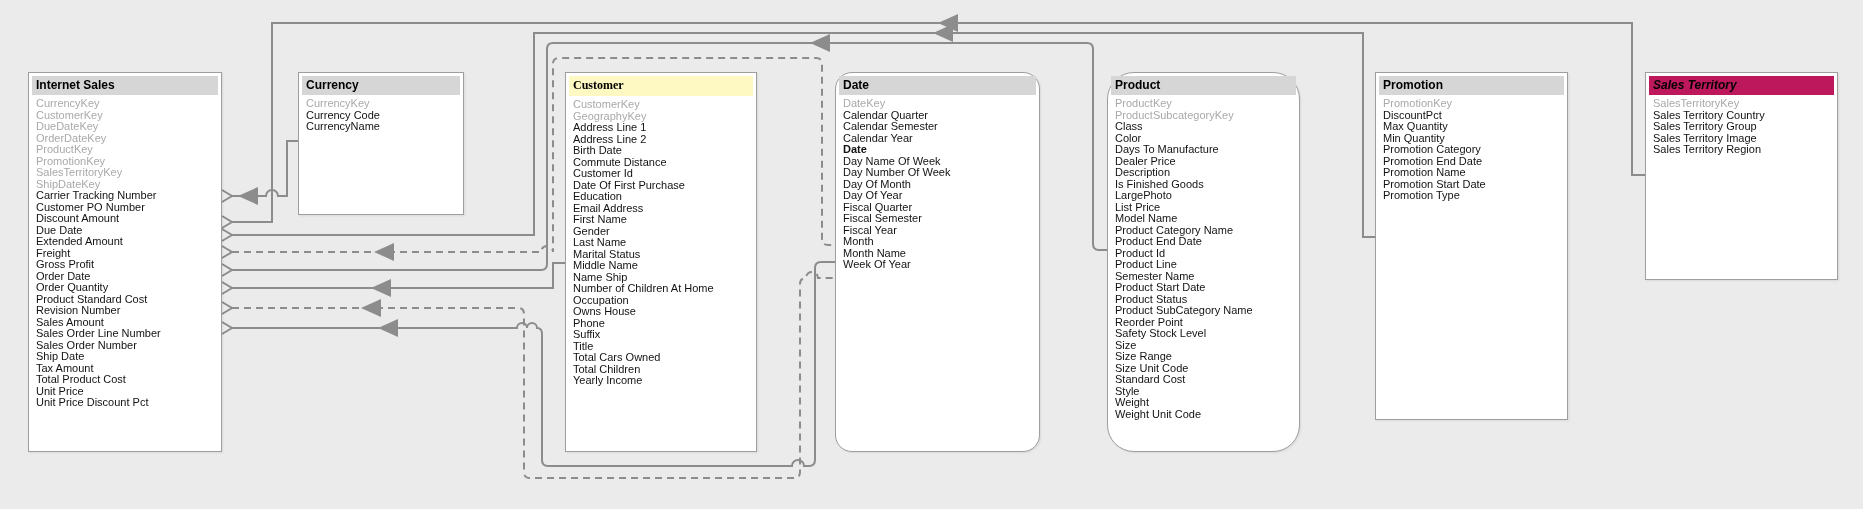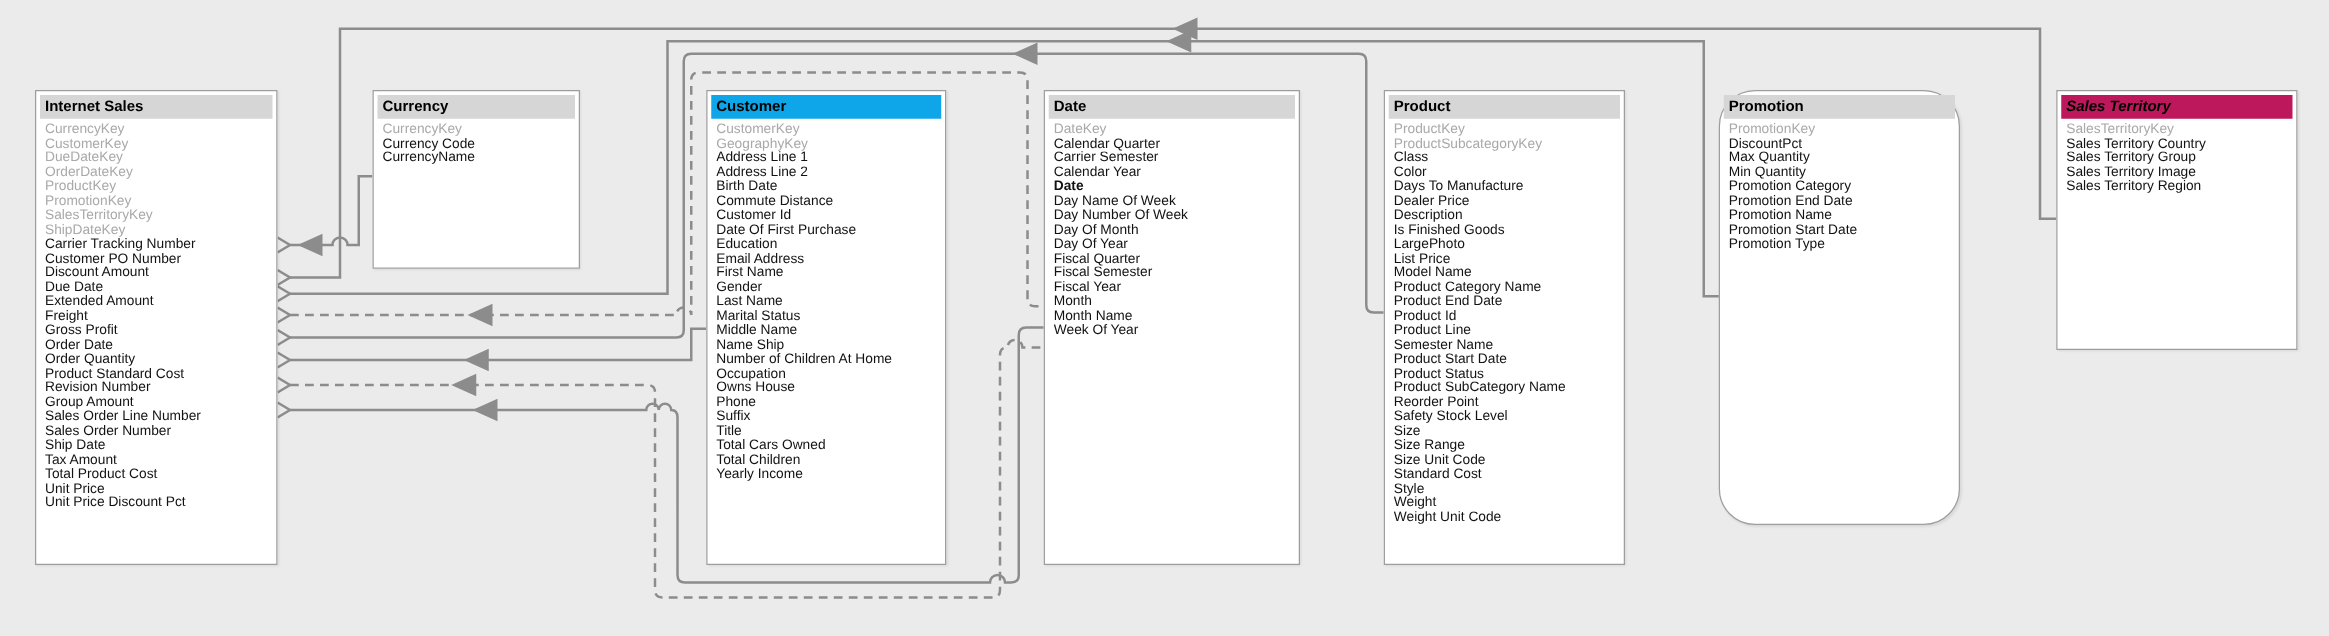--- a/index.html
+++ b/index.html
@@ -96,40 +96,40 @@
           <div class="field">Customer PO Number</div>
           <div class="field">Discount Amount</div>
           <div class="field">Due Date</div>
           <div class="field">Extended Amount</div>
           <div class="field">Freight</div>
           <div class="field">Gross Profit</div>
           <div class="field">Order Date</div>
           <div class="field">Order Quantity</div>
           <div class="field">Product Standard Cost</div>
           <div class="field">Revision Number</div>
-          <div class="field">Group Amount</div>
+          <div class="field">Sales Amount</div>
           <div class="field">Sales Order Line Number</div>
           <div class="field">Sales Order Number</div>
           <div class="field">Ship Date</div>
           <div class="field">Tax Amount</div>
           <div class="field">Total Product Cost</div>
           <div class="field">Unit Price</div>
           <div class="field">Unit Price Discount Pct</div>
         </div>
       </div>
       <div class="table" style="left: 298px; top: 72px; width: 166px; height: 143px; border-color: rgb(158, 158, 158);">
         <div class="table-header" style="background: rgb(214, 214, 214);">Currency</div>
         <div class="table-fields">
           <div class="field key">CurrencyKey</div>
           <div class="field">Currency Code</div>
           <div class="field">CurrencyName</div>
         </div>
       </div>
       <div class="table" style="left: 565px; top: 72px; width: 192px; height: 380px; border-color: rgb(158, 158, 158);">
-        <div class="table-header" style="background: #0ea5e9;">Customer</div>
+        <div class="table-header" style="background: #fef9c3; font-family: Liberation Serif, serif;">Customer</div>
         <div class="table-fields">
           <div class="field key">CustomerKey</div>
           <div class="field key">GeographyKey</div>
           <div class="field">Address Line 1</div>
           <div class="field">Address Line 2</div>
           <div class="field">Birth Date</div>
           <div class="field">Commute Distance</div>
           <div class="field">Customer Id</div>
           <div class="field">Date Of First Purchase</div>
           <div class="field">Education</div>
@@ -144,41 +144,41 @@
           <div class="field">Occupation</div>
           <div class="field">Owns House</div>
           <div class="field">Phone</div>
           <div class="field">Suffix</div>
           <div class="field">Title</div>
           <div class="field">Total Cars Owned</div>
           <div class="field">Total Children</div>
           <div class="field">Yearly Income</div>
         </div>
       </div>
-      <div class="table" style="left: 835px; top: 72px; width: 205px; height: 380px; border-color: rgb(158, 158, 158);">
+      <div class="table" style="left: 835px; top: 72px; width: 205px; height: 380px; border-color: rgb(158, 158, 158); border-radius: 17px;">
         <div class="table-header" style="background: rgb(214, 214, 214);">Date</div>
         <div class="table-fields">
           <div class="field key">DateKey</div>
           <div class="field">Calendar Quarter</div>
-          <div class="field">Carrier Semester</div>
+          <div class="field">Calendar Semester</div>
           <div class="field">Calendar Year</div>
           <div class="field bold">Date</div>
           <div class="field">Day Name Of Week</div>
           <div class="field">Day Number Of Week</div>
           <div class="field">Day Of Month</div>
           <div class="field">Day Of Year</div>
           <div class="field">Fiscal Quarter</div>
           <div class="field">Fiscal Semester</div>
           <div class="field">Fiscal Year</div>
           <div class="field">Month</div>
           <div class="field">Month Name</div>
           <div class="field">Week Of Year</div>
         </div>
       </div>
-      <div class="table" style="left: 1107px; top: 72px; width: 193px; height: 380px; border-color: rgb(158, 158, 158);">
+      <div class="table" style="left: 1107px; top: 72px; width: 193px; height: 380px; border-color: rgb(158, 158, 158); border-radius: 27px;">
         <div class="table-header" style="background: rgb(214, 214, 214);">Product</div>
         <div class="table-fields">
           <div class="field key">ProductKey</div>
           <div class="field key">ProductSubcategoryKey</div>
           <div class="field">Class</div>
           <div class="field">Color</div>
           <div class="field">Days To Manufacture</div>
           <div class="field">Dealer Price</div>
           <div class="field">Description</div>
           <div class="field">Is Finished Goods</div>
@@ -197,21 +197,21 @@
           <div class="field">Safety Stock Level</div>
           <div class="field">Size</div>
           <div class="field">Size Range</div>
           <div class="field">Size Unit Code</div>
           <div class="field">Standard Cost</div>
           <div class="field">Style</div>
           <div class="field">Weight</div>
           <div class="field">Weight Unit Code</div>
         </div>
       </div>
-      <div class="table" style="left: 1375px; top: 72px; width: 193px; height: 348px; border-color: rgb(158, 158, 158); border-radius: 29px;">
+      <div class="table" style="left: 1375px; top: 72px; width: 193px; height: 348px; border-color: rgb(158, 158, 158);">
         <div class="table-header" style="background: rgb(214, 214, 214);">Promotion</div>
         <div class="table-fields">
           <div class="field key">PromotionKey</div>
           <div class="field">DiscountPct</div>
           <div class="field">Max Quantity</div>
           <div class="field">Min Quantity</div>
           <div class="field">Promotion Category</div>
           <div class="field">Promotion End Date</div>
           <div class="field">Promotion Name</div>
           <div class="field">Promotion Start Date</div>

